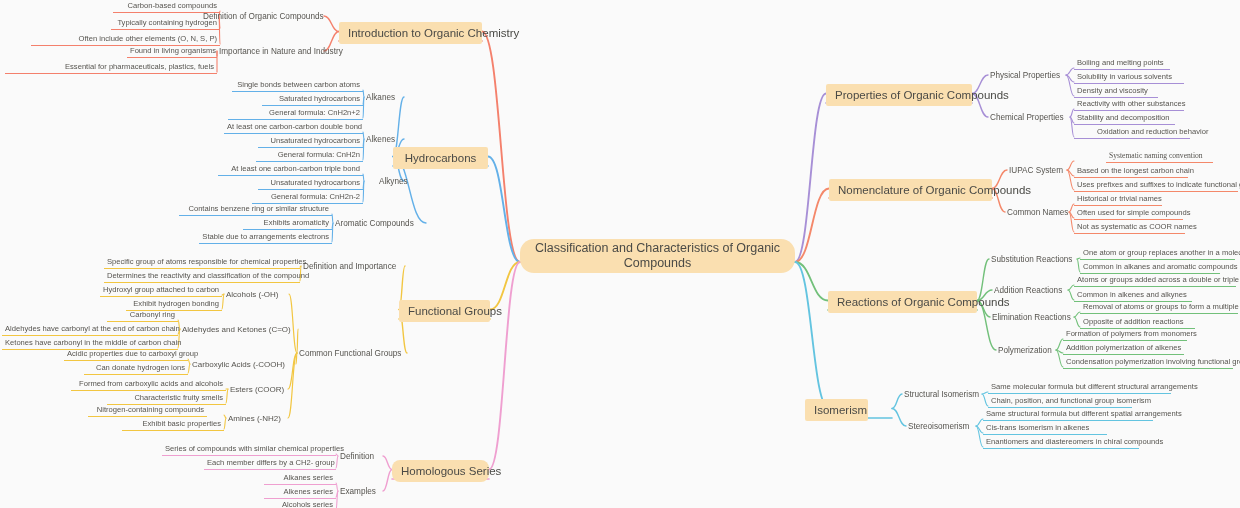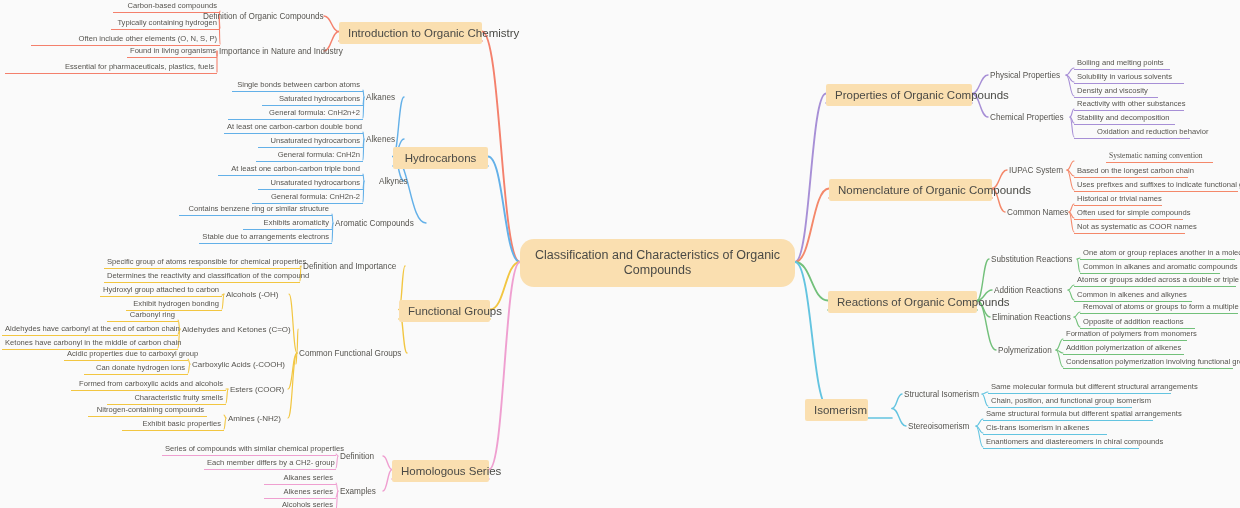--- a/index.html
+++ b/index.html
@@ -16,21 +16,21 @@
   .node{position:absolute;box-sizing:border-box;white-space:nowrap;}
 
   
   .root{
     background:#fadfb0;
     border-radius:14px;
     color:#4a4a46;
     font-size:12.5px;
     line-height:15px;
     text-align:center;
-    padding:9px 14px;
+    padding:2px 14px;
     white-space:normal;
   }
 
   
   .branch{
     background:#fadfb0;
     color:#4a4a46;
     font-size:11.5px;
     line-height:14px;
     padding:4px 9px;
@@ -204,21 +204,21 @@
       <div class="node leaf r-align" style="left: 2px; top: 338px; width: 176px; border-bottom-color: rgb(242, 198, 65);">Ketones have carbonyl in the middle of carbon chain</div>
       <div class="node sub" style="left: 190px; top: 359px; width: 106px; font-size: 8px;">Carboxylic Acids (-COOH)</div>
       <div class="node leaf r-align" style="left: 64px; top: 349px; width: 124px; border-bottom-color: rgb(242, 198, 65);">Acidic properties due to carboxyl group</div>
       <div class="node leaf r-align" style="left: 84px; top: 363px; width: 104px; border-bottom-color: rgb(242, 198, 65);">Can donate hydrogen ions</div>
       <div class="node sub" style="left: 228px; top: 384px; width: 60px; font-size: 8px;">Esters (COOR)</div>
       <div class="node leaf r-align" style="left: 71px; top: 379px; width: 155px; border-bottom-color: rgb(242, 198, 65);">Formed from carboxylic acids and alcohols</div>
       <div class="node leaf r-align" style="left: 107px; top: 393px; width: 119px; border-bottom-color: rgb(242, 198, 65);">Characteristic fruity smells</div>
       <div class="node sub" style="left: 226px; top: 413px; width: 62px; font-size: 8px;">Amines (-NH2)</div>
       <div class="node leaf r-align" style="left: 88px; top: 405px; width: 119px; border-bottom-color: rgb(242, 198, 65);">Nitrogen-containing compounds</div>
       <div class="node leaf r-align" style="left: 122px; top: 419px; width: 102px; border-bottom-color: rgb(242, 198, 65);">Exhibit basic properties</div>
-      <div class="node branch" style="left: 392px; top: 460px; width: 97px; text-align: center;">Homologous Series</div>
+      <div class="node branch" style="left: 392px; top: 460px; width: 97px; text-align: center; border-radius: 8px;">Homologous Series</div>
       <div class="node sub" style="left: 338px; top: 451px; width: 45px; text-align: left;">Definition</div>
       <div class="node leaf r-align" style="left: 162px; top: 444px; width: 174px; border-bottom-color: rgb(239, 159, 208);">Series of compounds with similar chemical properties</div>
       <div class="node leaf r-align" style="left: 204px; top: 458px; width: 132px; border-bottom-color: rgb(239, 159, 208);">Each member differs by a CH2- group</div>
       <div class="node sub" style="left: 338px; top: 486px; width: 45px; text-align: left;">Examples</div>
       <div class="node leaf r-align" style="left: 264px; top: 473px; width: 72px; border-bottom-color: rgb(239, 159, 208);">Alkanes series</div>
       <div class="node leaf r-align" style="left: 264px; top: 487px; width: 72px; border-bottom-color: rgb(239, 159, 208);">Alkenes series</div>
       <div class="node leaf r-align" style="left: 264px; top: 500px; width: 72px; border-bottom-color: rgb(239, 159, 208);">Alcohols series</div>
       <div class="node branch" style="left: 826px; top: 84px; width: 146px; text-align: center;">Properties of Organic Compounds</div>
       <div class="node sub" style="left: 988px; top: 70px; width: 78px; text-align: left;">Physical Properties</div>
       <div class="node leaf" style="left: 1074px; top: 58px; width: 96px; border-bottom-color: rgb(167, 143, 214);">Boiling and melting points</div>

